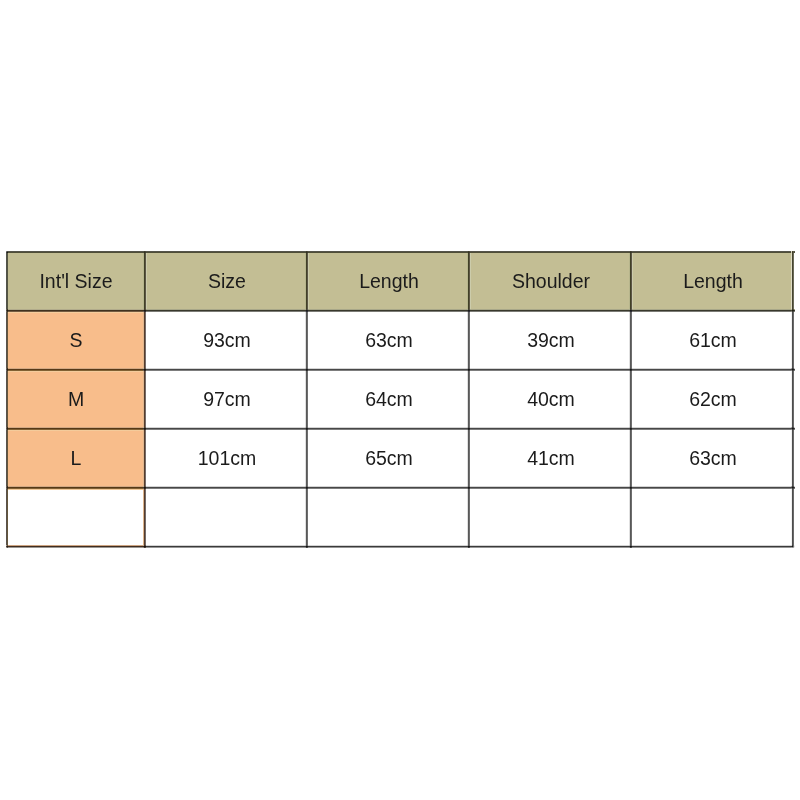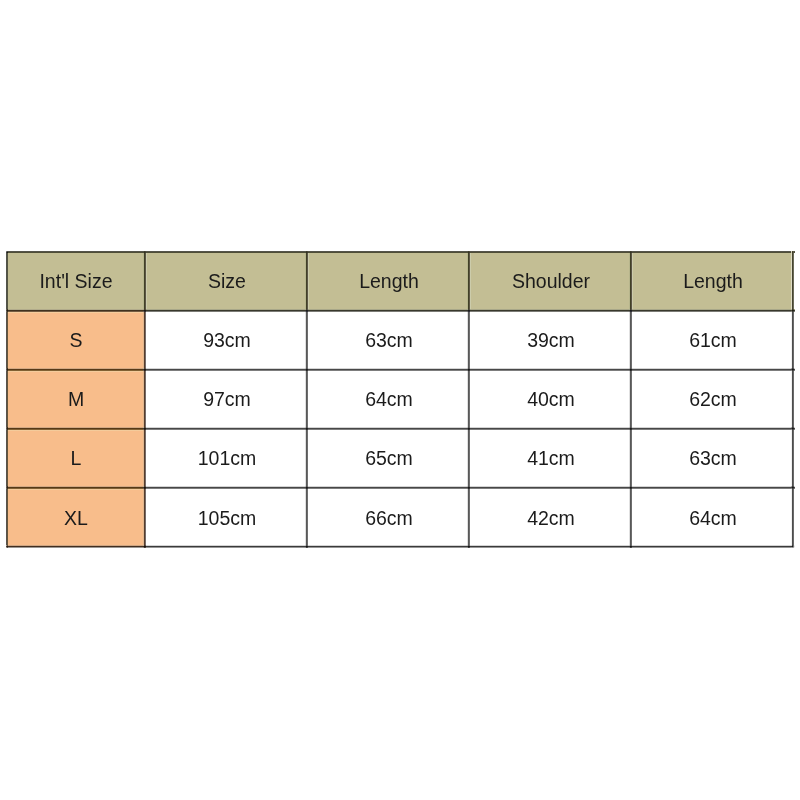--- a/index.html
+++ b/index.html
@@ -69,27 +69,20 @@
         <td class="pad value-cell">40cm</td>
         <td class="pad value-cell">62cm</td>
       </tr>
       <tr>
         <td class="pad size-cell">L</td>
         <td class="pad value-cell">101cm</td>
         <td class="pad value-cell">65cm</td>
         <td class="pad value-cell">41cm</td>
         <td class="pad value-cell">63cm</td>
       </tr>
-      <tr class="last-row">
-        <td class="pad size-cell">XL</td>
-        <td class="pad value-cell">105cm</td>
-        <td class="pad value-cell">66cm</td>
-        <td class="pad value-cell">42cm</td>
-        <td class="pad value-cell">64cm</td>
-      </tr>
     </tbody>
   </table>
 
   <div class="grid" id="grid">
       <div class="rule" style="left: 6px; top: 251px; width: 789px; height: 2px;">
         <i style="left: 0px; top: 0px; width: 100%; height: 1px; background: rgb(85, 84, 74);"></i>
         <i style="left: 0px; top: 1px; width: 100%; height: 1px; background: rgb(78, 77, 54);"></i>
       </div>
       <div class="rule" style="left: 6px; top: 309px; width: 140px; height: 4px;">
         <i style="left: 0px; top: 0px; width: 100%; height: 1px; background: rgb(177, 171, 139);"></i>

